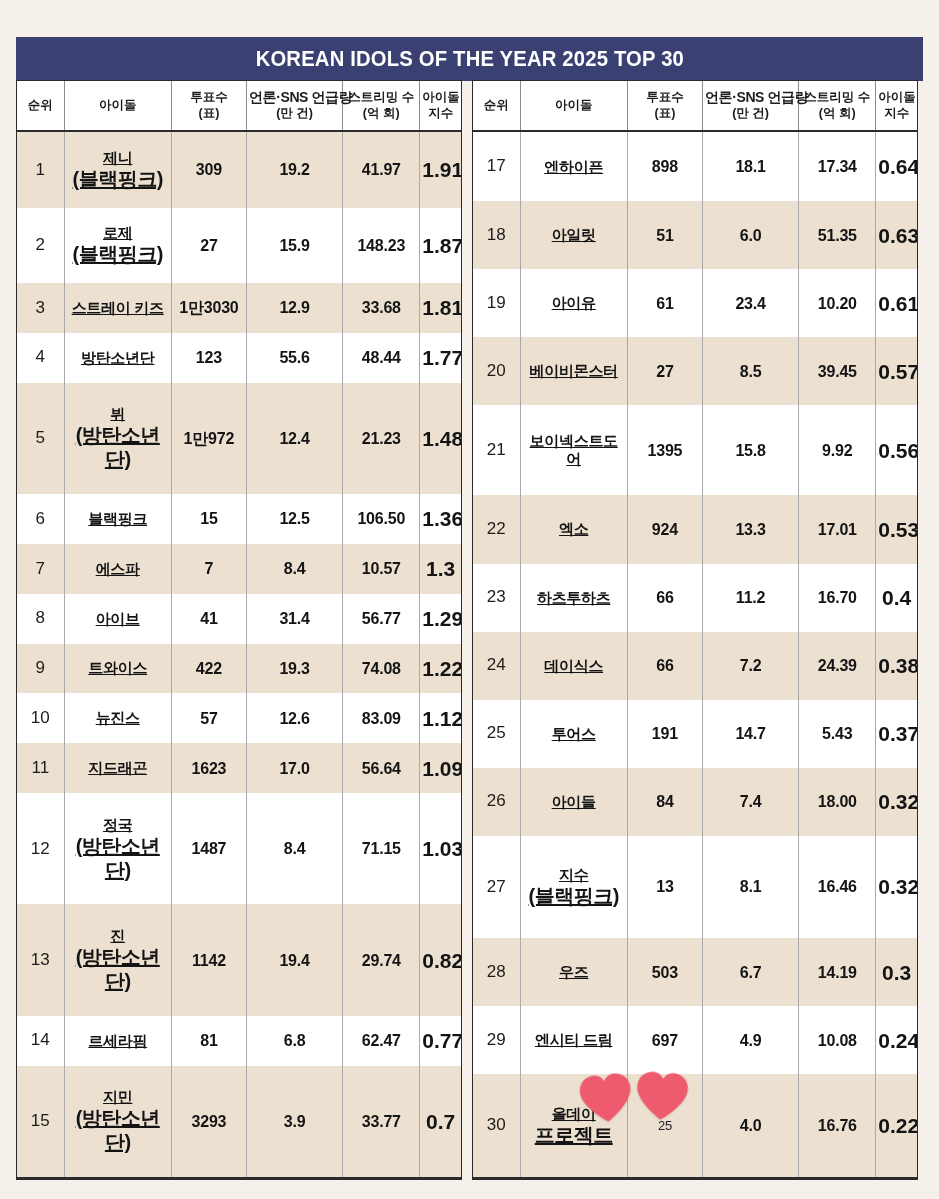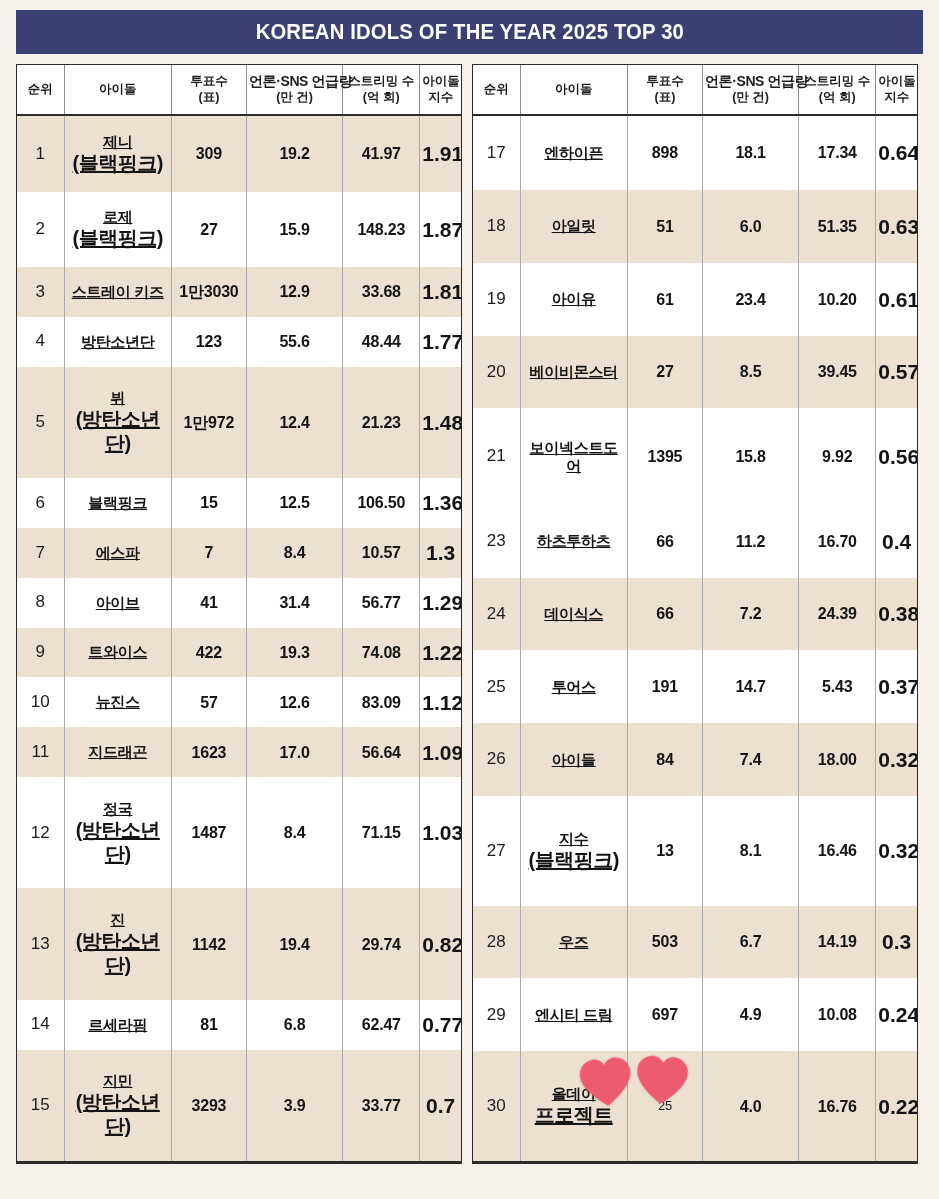--- a/index.html
+++ b/index.html
@@ -18,21 +18,21 @@
     width: 939px;
     height: 1199px;
     background: #f5f1ea;
     padding: 0;
   }
 
   
   .title-bar {
     position: absolute;
     left: 16px;
-    top: 10px;
+    top: 37px;
     width: 907px;
     height: 44px;
     background: #3a4172;
     display: flex;
     align-items: center;
     justify-content: center;
   }
   .title-text {
     color: #ffffff;
     font-size: 22px;
@@ -40,21 +40,21 @@
     letter-spacing: 0.2px;
     transform: scaleX(0.92);
     white-space: nowrap;
     font-family: "Liberation Sans", "DejaVu Sans", sans-serif;
   }
 
   
   .tables {
     position: absolute;
     left: 16px;
-    top: 64px;
+    top: 80px;
     width: 907px;
     height: 1100px;
     display: flex;
     gap: 10px;
   }
   .table-wrap {
     position: relative;
     width: 446px;
     background: #ffffff;
     border: 1.5px solid #2b2b2b;
@@ -402,20 +402,28 @@
               <td class="idx">0.57</td>
             </tr>
             <tr class="plain">
               <td class="rank">21</td>
               <td class="idol"><span>보이넥스트도어</span></td>
               <td class="num">1395</td>
               <td class="num">15.8</td>
               <td class="num">9.92</td>
               <td class="idx">0.56</td>
             </tr>
+            <tr class="shade">
+              <td class="rank">22</td>
+              <td class="idol"><span>엑소</span></td>
+              <td class="num">924</td>
+              <td class="num">13.3</td>
+              <td class="num">17.01</td>
+              <td class="idx">0.53</td>
+            </tr>
             <tr class="plain">
               <td class="rank">23</td>
               <td class="idol"><span>하츠투하츠</span></td>
               <td class="num">66</td>
               <td class="num">11.2</td>
               <td class="num">16.70</td>
               <td class="idx">0.4</td>
             </tr>
             <tr class="shade">
               <td class="rank">24</td>

